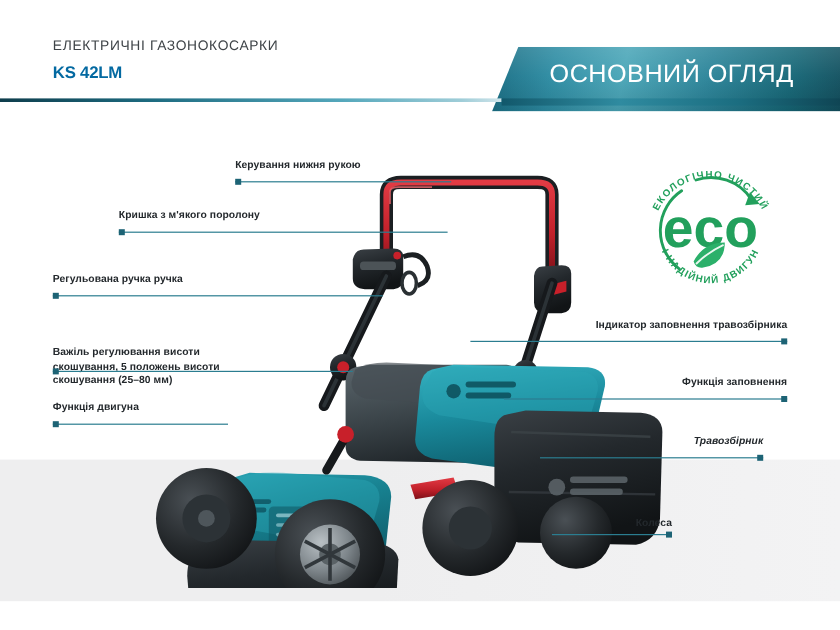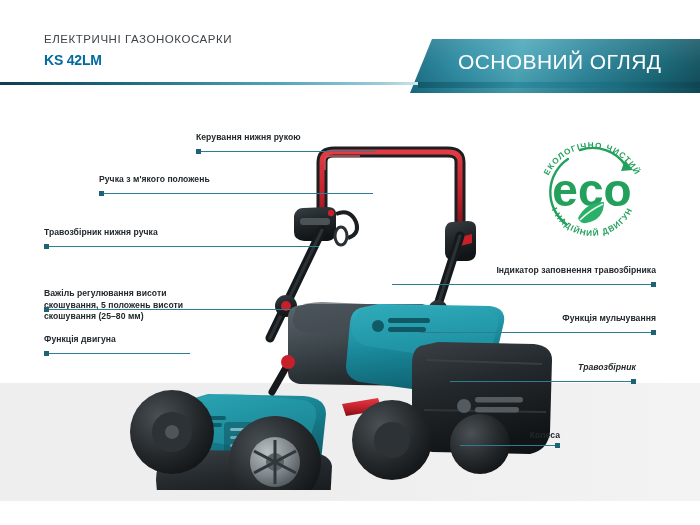--- a/index.html
+++ b/index.html
@@ -347,27 +347,27 @@
     </svg>
   </div>
 
   <div class="callout left" style="left:196px; top:132px; width:180px;">
     <div class="lbl" style="left:0; top:0;">Керування нижня рукою</div>
     <div class="line" style="left:0; top:19px; width:180px;"></div>
     <div class="dot" style="top:17px;"></div>
   </div>
 
   <div class="callout left" style="left:99px; top:174px; width:274px;">
-    <div class="lbl" style="left:0; top:0;">Ручка з м'якого положень</div>
+    <div class="lbl" style="left:0; top:0;">Кришка з м'якого поролону</div>
     <div class="line" style="left:0; top:19px; width:274px;"></div>
     <div class="dot" style="top:17px;"></div>
   </div>
 
   <div class="callout left" style="left:44px; top:227px; width:275px;">
-    <div class="lbl" style="left:0; top:0;">Травозбірник нижня ручка</div>
+    <div class="lbl" style="left:0; top:0;">Регульована ручка ручка</div>
     <div class="line" style="left:0; top:19px; width:275px;"></div>
     <div class="dot" style="top:17px;"></div>
   </div>
 
   <div class="callout left" style="left:44px; top:267px; width:250px;">
     <div class="lbl multi" style="left:0; top:0; width:152px;margin-top:21px;">Важіль регулювання висоти скошування, 5 положень висоти скошування (25–80 мм)</div>
     <div class="line" style="left:0; top:42px; width:250px;"></div>
     <div class="dot" style="top:40px;"></div>
   </div>
 
@@ -377,21 +377,21 @@
     <div class="dot" style="top:17px;"></div>
   </div>
 
   <div class="callout right" style="left:392px; top:265px; width:264px;">
     <div class="lbl" style="right:0; top:0;">Індикатор заповнення травозбірника</div>
     <div class="line" style="right:0; top:19px; width:264px;"></div>
     <div class="dot" style="top:17px;"></div>
   </div>
 
   <div class="callout right" style="left:420px; top:313px; width:236px;">
-    <div class="lbl" style="right:0; top:0;">Функція мульчування</div>
+    <div class="lbl" style="right:0; top:0;">Функція заповнення</div>
     <div class="line" style="right:0; top:19px; width:236px;"></div>
     <div class="dot" style="top:17px;"></div>
   </div>
 
   <div class="callout right" style="left:450px; top:362px; width:186px;">
     <div class="lbl" style="right:0; top:0;font-style:italic;">Травозбірник</div>
     <div class="line" style="right:0; top:19px; width:186px;"></div>
     <div class="dot" style="top:17px;"></div>
   </div>
 

